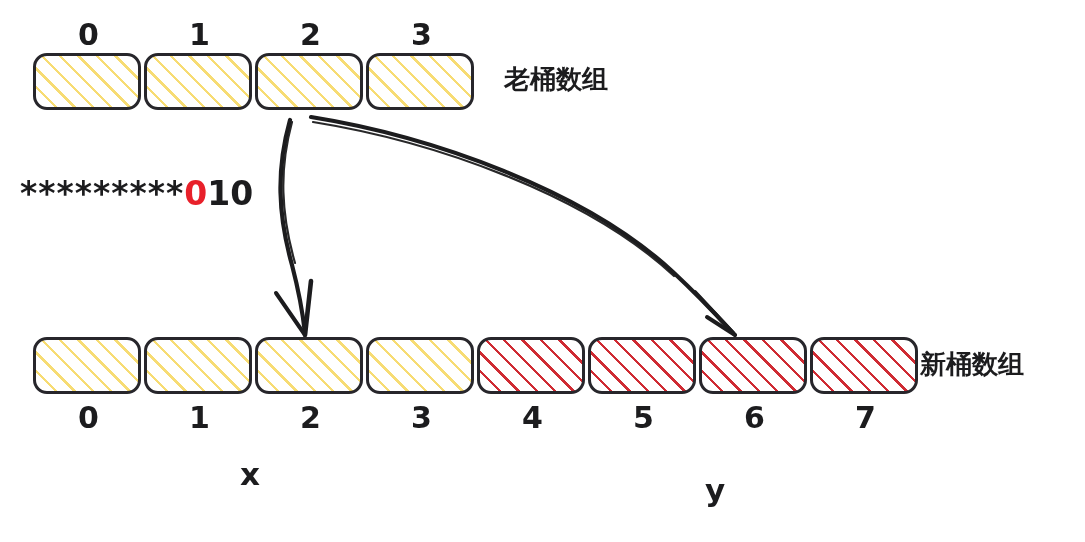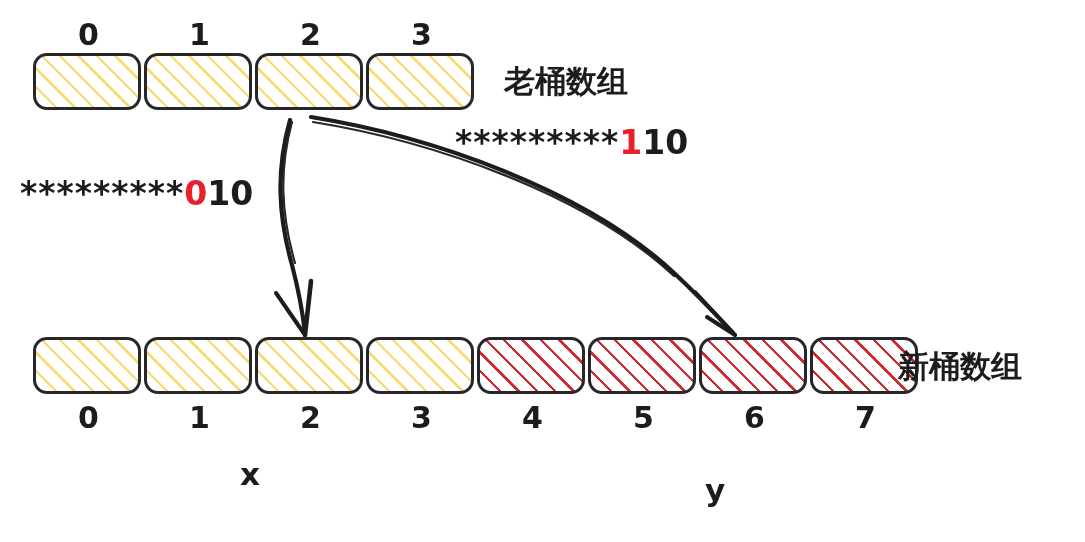--- a/index.html
+++ b/index.html
@@ -75,21 +75,21 @@
   }
   .bit-label .hl {
     color: #e8202a;
   }
   .bit-label .stars {
     letter-spacing: 1px;
   }
 
   .cn-label {
     position: absolute;
-    font-size: 31px;
+    font-size: 26px;
     font-weight: 700;
     color: #1c1c1e;
     white-space: nowrap;
     line-height: 1;
   }
 
   .var-label {
     position: absolute;
     font-size: 31px;
     font-weight: 700;
@@ -114,23 +114,20 @@
     <div class="bucket yellow" style="left:255px; top:53px; width:108px; height:57px;"></div>
     <div class="bucket yellow" style="left:366px; top:53px; width:108px; height:57px;"></div>
   </div>
 
   <div class="cn-label" style="left:504px; top:66px;">老桶数组</div>
 
   <div class="bit-label" style="left:20px; top:133px;margin-top:44px;">
     <span class="stars">*********</span><span class="hl">0</span><span>10</span>
   </div>
 
-  <div class="bit-label" style="left:455px; top:126px;">
-    <span class="stars">*********</span><span class="hl">1</span><span>10</span>
-  </div>
 
   <svg class="svg-layer" viewBox="0 0 1085 542" xmlns="http://www.w3.org/2000/svg">
 
     <g>
       <path d="M 290,120 C 276,170 278,215 292,265 C 299,292 303,315 305,333" fill="none" stroke="#1c1c1e" stroke-width="4.2" stroke-linecap="round" stroke-linejoin="round"></path>
       <path d="M 292,122 C 279,170 281,214 295,263" fill="none" stroke="#1c1c1e" stroke-width="2.2" stroke-linecap="round" opacity="0.95"></path>
       <path d="M 305,335 L 276,293" fill="none" stroke="#1c1c1e" stroke-width="4" stroke-linecap="round"></path>
       <path d="M 305,335 L 311,281" fill="none" stroke="#1c1c1e" stroke-width="4.6" stroke-linecap="round"></path>
     </g>
 
@@ -156,18 +153,18 @@
     <div class="idx-label" style="left:33px; top:403px; width:111px;">0</div>
     <div class="idx-label" style="left:144px; top:403px; width:111px;">1</div>
     <div class="idx-label" style="left:255px; top:403px; width:111px;">2</div>
     <div class="idx-label" style="left:366px; top:403px; width:111px;">3</div>
     <div class="idx-label" style="left:477px; top:403px; width:111px;">4</div>
     <div class="idx-label" style="left:588px; top:403px; width:111px;">5</div>
     <div class="idx-label" style="left:699px; top:403px; width:111px;">6</div>
     <div class="idx-label" style="left:810px; top:403px; width:111px;">7</div>
   </div>
 
-  <div class="cn-label" style="left:898px; top:351px;">新桶数组</div>
+  <div class="cn-label" style="left:920px; top:351px;">新桶数组</div>
 
   <div class="var-label" style="left:240px; top:459px;">x</div>
   <div class="var-label" style="left:705px; top:475px;">y</div>
 
 </div>
 
 </body></html>

